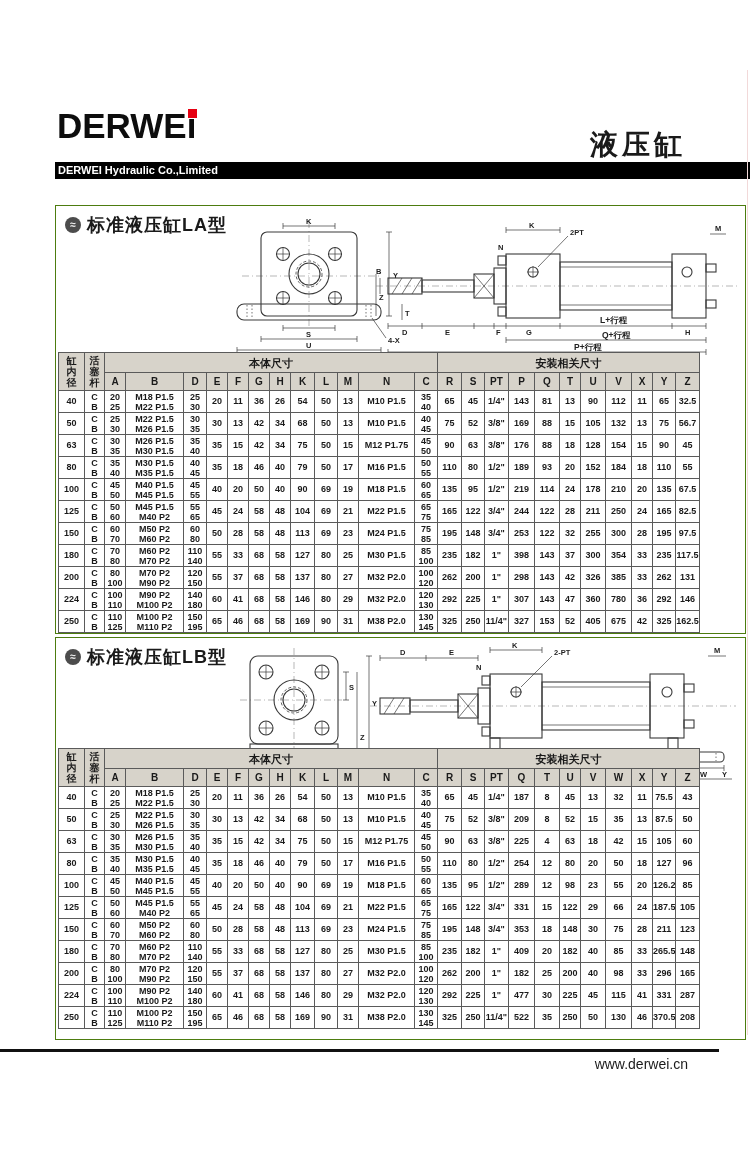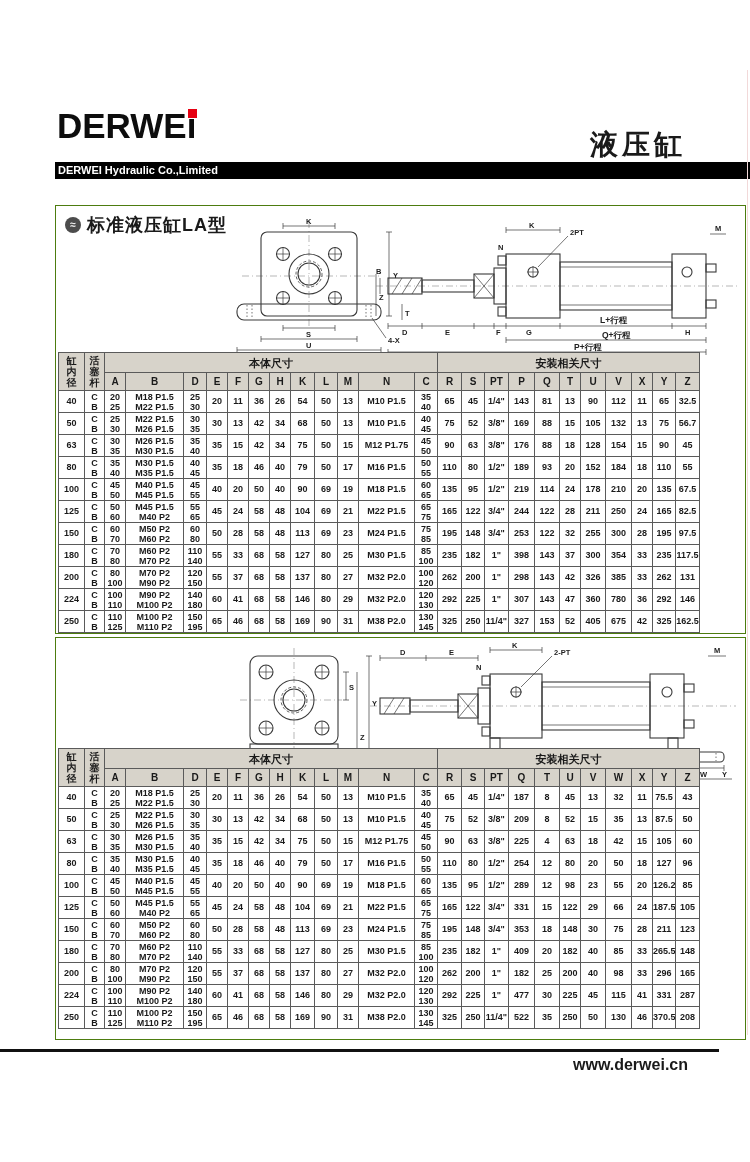--- a/index.html
+++ b/index.html
@@ -44,21 +44,21 @@
   table.spec th,table.spec td{border:1px solid #5a5a5a;text-align:center;padding:0;
         overflow:hidden;}
   table.spec thead th{background:#d7d3ca;font-size:10px;height:17px;line-height:12px;}
   table.spec thead tr.grp th{height:19px;font-size:11px;}
   table.spec td{font-size:9px;height:21px;}
   .vh{width:11px;margin:0 auto;word-break:break-all;line-height:11px;font-size:10px;}
   td .one{line-height:21px;}
   td .l2{line-height:10px;}
   
   .foot-line{position:absolute;left:0;top:1049px;width:719px;height:3px;background:#111;}
-  .foot-url{position:absolute;top:1056px;right:62px;font-size:16px;font-weight:bold;}
+  .foot-url{position:absolute;top:1056px;right:62px;font-size:14px;font-weight:normal;}
   .edge{position:absolute;left:747px;top:70px;width:1px;height:965px;background:#f2d9d9;}
 </style>
 </head>
 <body>
 
 <div class="logo"><span>DERWE</span><span class="logo-i">i</span></div>
 <div class="page-title">液压缸</div>
 <div class="company-bar">DERWEI Hydraulic Co.,Limited</div>
 
 <div class="sec sec1">
@@ -1147,20 +1147,24 @@
             <td>
               <div class="one">162.5</div>
             </td>
           </tr>
         </tbody>
       </table>
     </div>
 </div>
 
 <div class="sec sec2">
+  <div class="sec-title">
+    <span class="bullet"></span>
+    <span class="t">标准液压缸LB型</span>
+  </div>
 
   <svg style="left:170px;top:10px" width="152" height="134" viewBox="0 0 152 134">
     <line class="cl" x1="68" y1="0" x2="68" y2="100"></line>
       <line class="cl" x1="14" y1="52" x2="116" y2="52"></line>
     <rect class="ln" x="24" y="8" width="88" height="88" rx="8"></rect>
     <circle class="ln" cx="40" cy="24" r="7"></circle>
       <line class="thin" x1="33" y1="24" x2="47" y2="24"></line>
       <line class="thin" x1="40" y1="17" x2="40" y2="31"></line>
     <circle class="ln" cx="96" cy="24" r="7"></circle>
       <line class="thin" x1="89" y1="24" x2="103" y2="24"></line>

